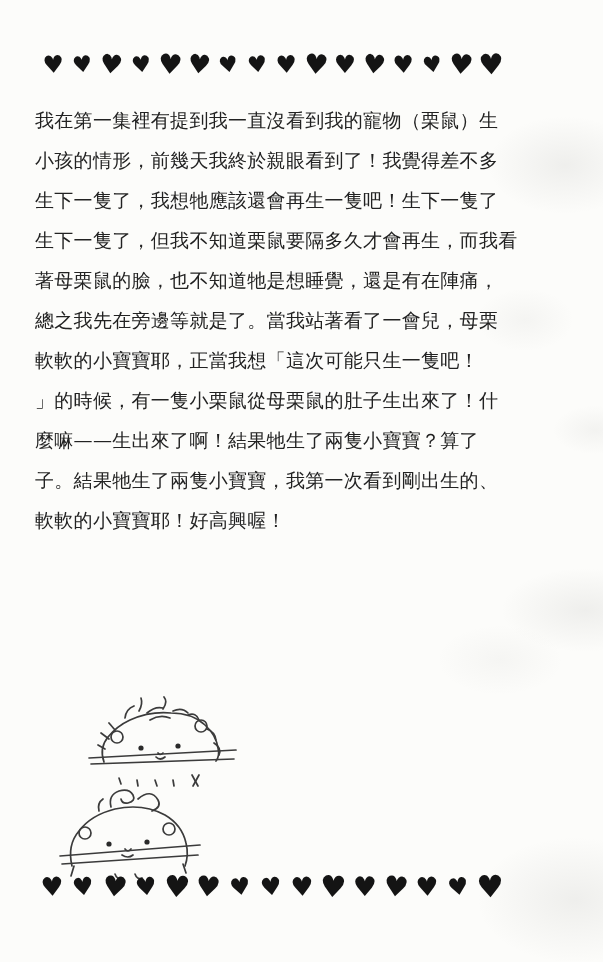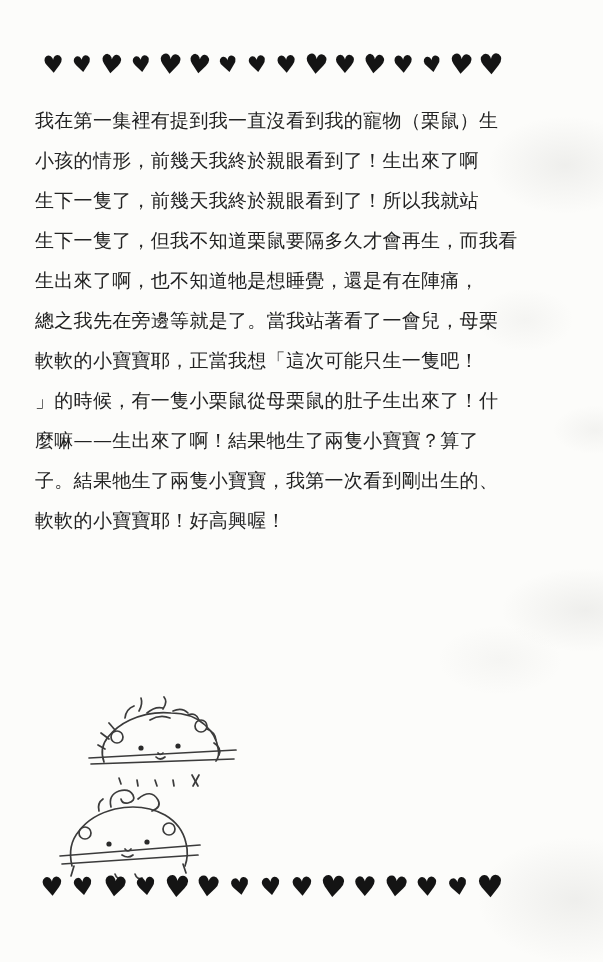--- a/index.html
+++ b/index.html
@@ -112,24 +112,24 @@
       <span class="heart">♥</span>
       <span class="heart">♥</span>
       <span class="heart">♥</span>
       <span class="heart">♥</span>
       <span class="heart">♥</span>
       <span class="heart">♥</span>
     </div>
 
   <div class="main-paragraph">
       <div class="text-line">我在第一集裡有提到我一直沒看到我的寵物（栗鼠）生</div>
-      <div class="text-line">小孩的情形，前幾天我終於親眼看到了！生出來了啊</div>
-      <div class="text-line">生下一隻了，前幾天我終於親眼看到了！所以我就站</div>
+      <div class="text-line">小孩的情形，前幾天我終於親眼看到了！我覺得差不多</div>
+      <div class="text-line">生下一隻了，我想牠應該還會再生一隻吧！生下一隻了</div>
       <div class="text-line">生下一隻了，但我不知道栗鼠要隔多久才會再生，而我看</div>
-      <div class="text-line">生出來了啊，也不知道牠是想睡覺，還是有在陣痛，</div>
+      <div class="text-line">著母栗鼠的臉，也不知道牠是想睡覺，還是有在陣痛，</div>
       <div class="text-line">總之我先在旁邊等就是了。當我站著看了一會兒，母栗</div>
       <div class="text-line">軟軟的小寶寶耶，正當我想「這次可能只生一隻吧！</div>
       <div class="text-line">」的時候，有一隻小栗鼠從母栗鼠的肚子生出來了！什</div>
       <div class="text-line">麼嘛——生出來了啊！結果牠生了兩隻小寶寶？算了</div>
       <div class="text-line">子。結果牠生了兩隻小寶寶，我第一次看到剛出生的、</div>
       <div class="text-line">軟軟的小寶寶耶！好高興喔！</div>
     </div>
 
   <div class="hamster hamster-1">
     <svg width="150" height="96" viewBox="0 0 150 96">

